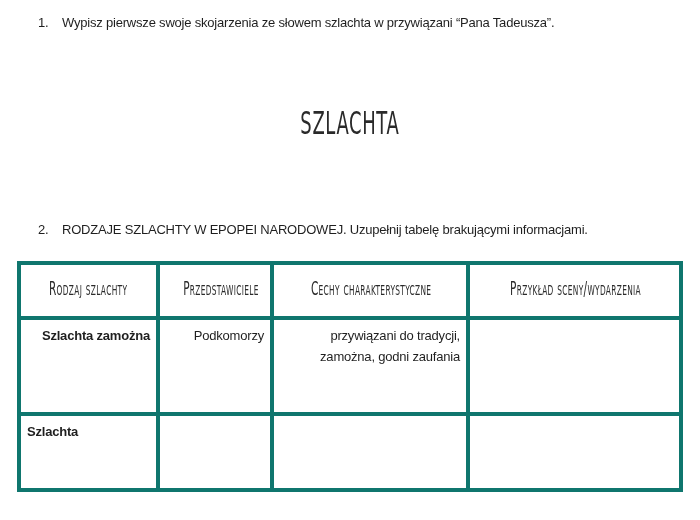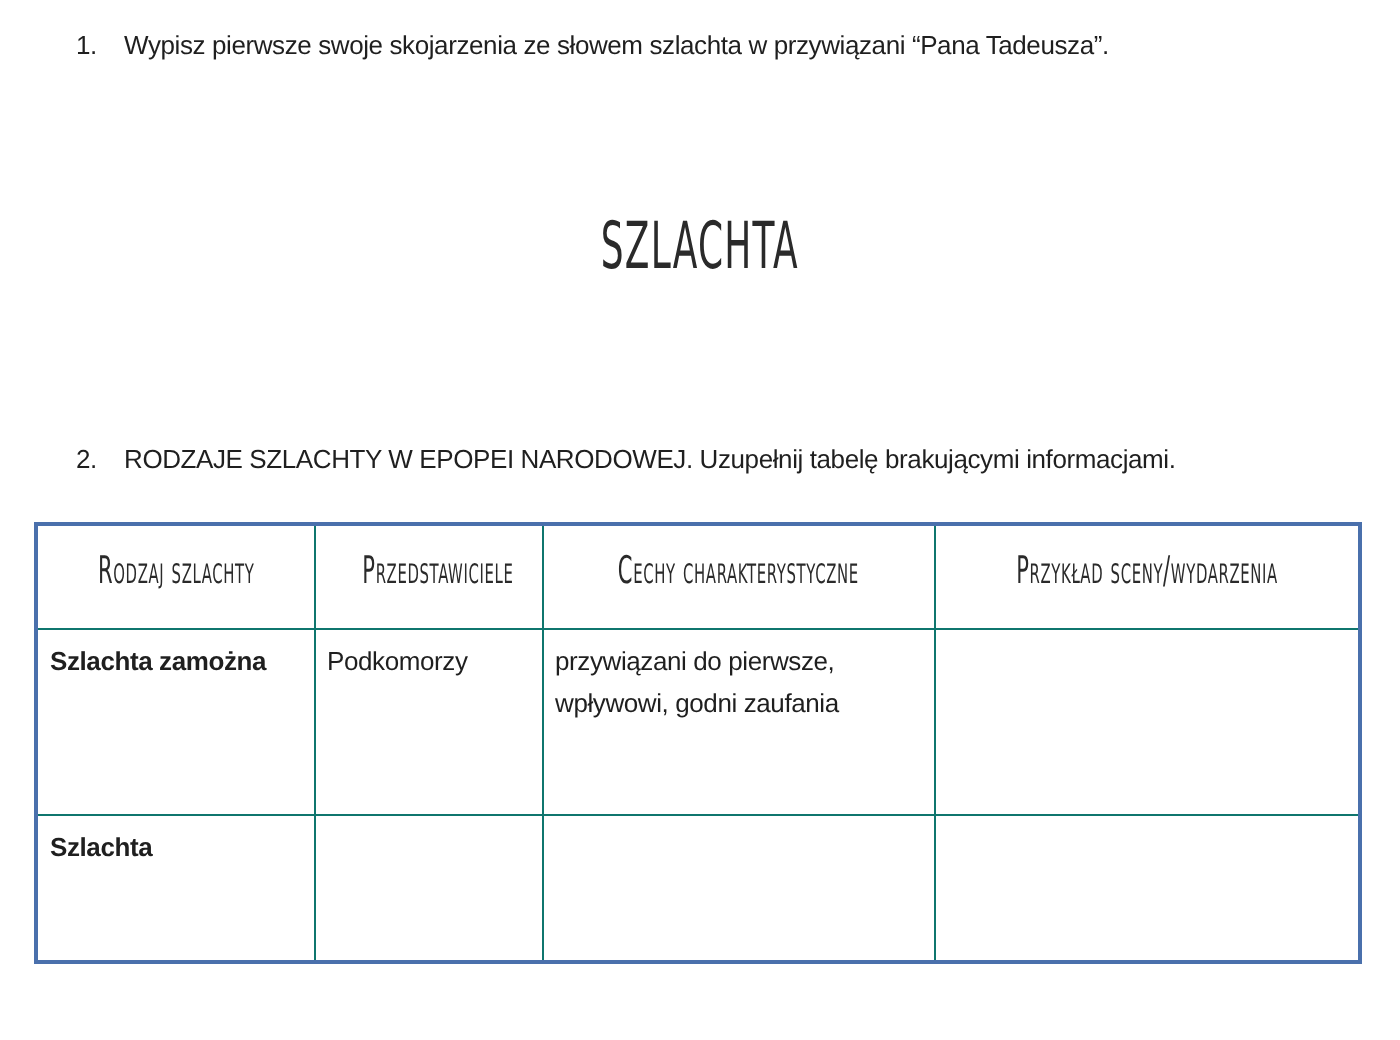--- a/index.html
+++ b/index.html
@@ -54,39 +54,39 @@
   
   table.grid {
     position: absolute;
     left: 17px; top: 261px;
     width: 662px;
     border-collapse: collapse;
     table-layout: fixed;
     border: 2px solid #4a70ac;
   }
   table.grid td, table.grid th {
-    border: 1px solid #0f766e;
+    border: 4px solid #0f766e;
     vertical-align: top;
     padding: 6px 6px;
     font-size: 13px;
     letter-spacing: -0.2px;
     line-height: 1.6;
     overflow: hidden;
     margin-left: 28px;
   }
   table.grid th {
     vertical-align: middle;
     text-align: center;
     font-weight: normal;
     height: 43px;
     padding: 2px 0 6px 0;
   }
   table.grid th .hand { font-size: 17px; letter-spacing: 0.5px; }
   tr.r1 td { height: 75px; }
-  tr.r2 td { height: 80px; }
+  tr.r2 td { height: 80px; text-align: right; }
   tr.r3 td { height: 60px; }
   td.type-cell { font-weight: bold; }
 </style>
 </head>
 <body>
 
 <div class="page">
 
   <div class="question" id="q1">
     <span class="num">1.</span>
@@ -114,21 +114,21 @@
         <th><span class="hand">Rodzaj szlachty</span></th>
         <th><span class="hand">Przedstawiciele</span></th>
         <th><span class="hand">Cechy charakterystyczne</span></th>
         <th><span class="hand">Przykład sceny/wydarzenia</span></th>
       </tr>
     </thead>
     <tbody>
       <tr class="r2">
         <td class="type-cell">Szlachta zamożna</td>
         <td>Podkomorzy</td>
-        <td>przywiązani do pierwsze, wpływowi, godni zaufania</td>
+        <td>przywiązani do tradycji, zamożna, godni zaufania</td>
         <td></td>
       </tr>
       <tr class="r3">
         <td class="type-cell">Szlachta</td>
         <td></td>
         <td></td>
         <td></td>
       </tr>
     </tbody>
   </table>

